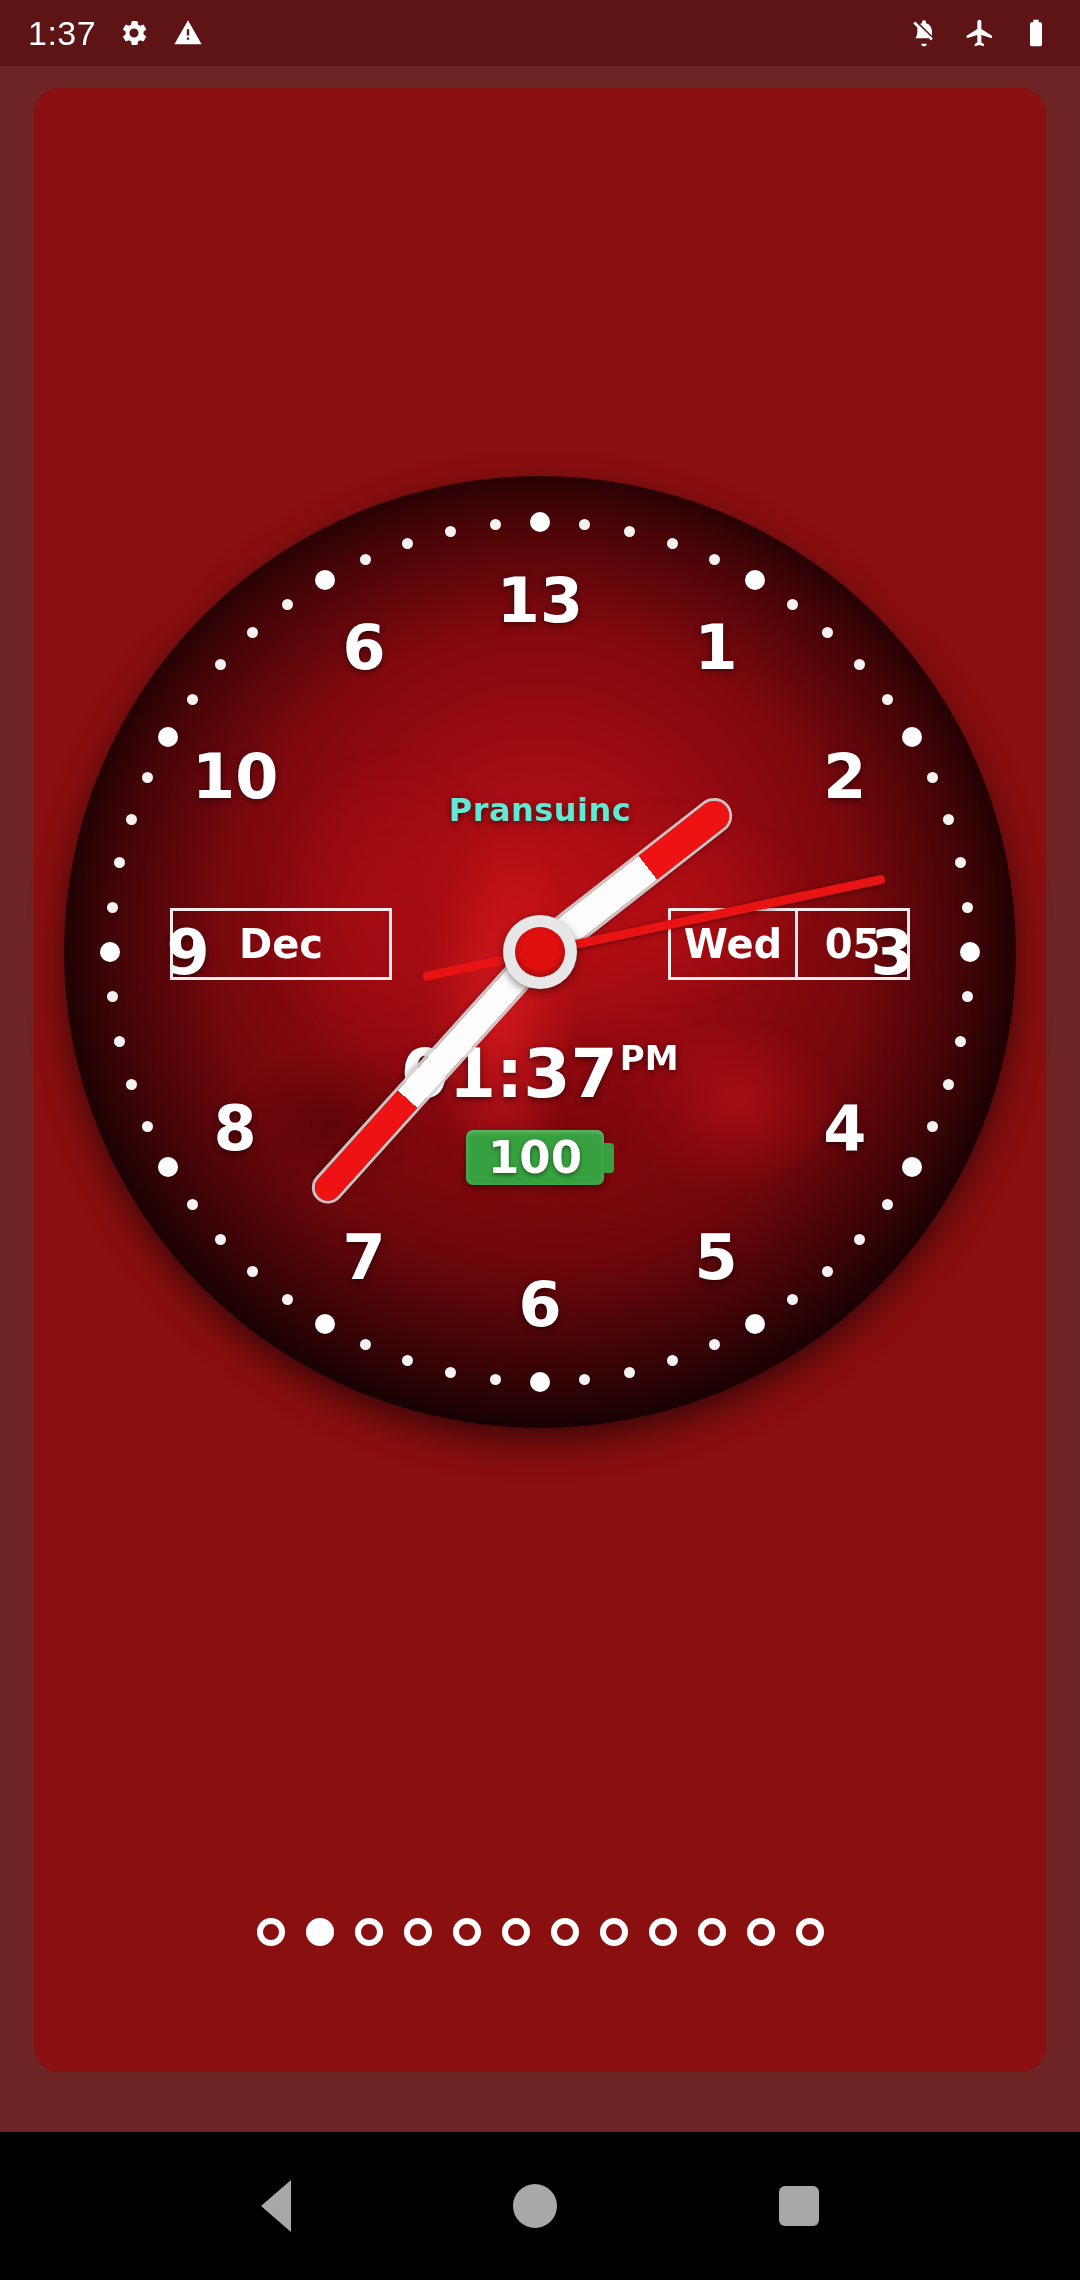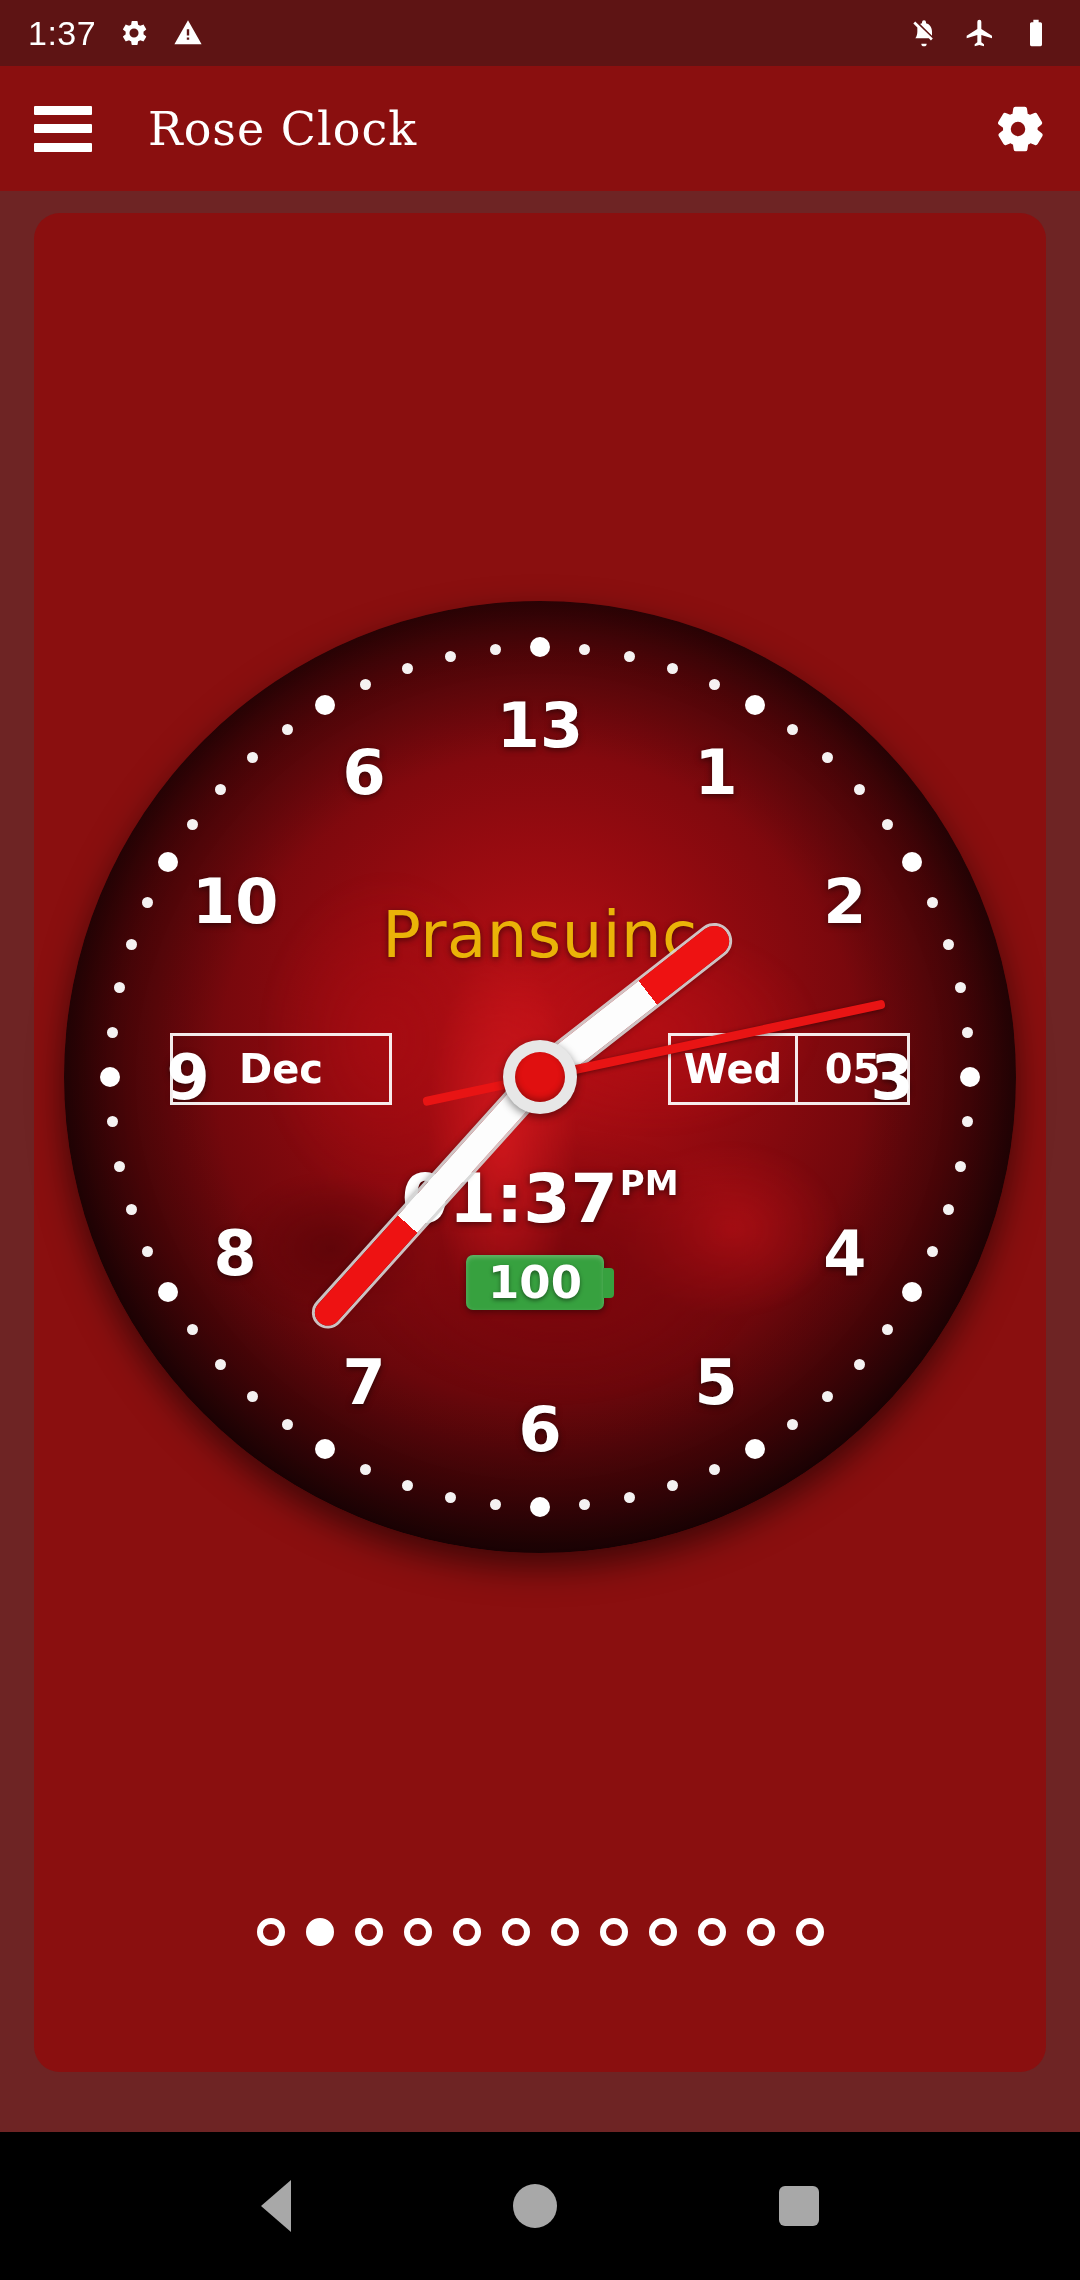--- a/index.html
+++ b/index.html
@@ -87,21 +87,21 @@
     color:#fff;font-size:62px;
     font-family:"DejaVu Sans", sans-serif;font-weight:700;
     transform:translate(-50%,-50%);
     text-shadow:0 2px 6px rgba(0,0,0,.5);
     white-space:nowrap;
   }
 
   .brand{
     position:absolute;left:50%;top:50%;transform:translate(-50%,-50%);
     margin-top:-142px;
-    color:#eab308;font-size:64px;font-weight:400;
+    color:#5eead4;font-size:32px;font-weight:700;
     font-family:"DejaVu Sans", sans-serif;
     text-shadow:0 2px 6px rgba(0,0,0,.55);
     white-space:nowrap;letter-spacing:.5px;
   }
 
   .datebar{
     position:absolute;left:50%;top:50%;transform:translate(-50%,-50%);
     margin-top:-8px;
     width:740px;height:72px;
     display:flex;align-items:stretch;justify-content:space-between;
@@ -240,34 +240,20 @@
       </svg>
       <svg class="sb-ico" width="32" height="32" viewBox="0 0 24 24" fill="#fff">
         <path d="M21 16v-2l-8-5V3.5a1.5 1.5 0 0 0-3 0V9l-8 5v2l8-2.5V19l-2 1.5V22l3.5-1 3.5 1v-1.5L13 19v-5.5L21 16z"></path>
       </svg>
       <svg class="sb-ico" width="32" height="32" viewBox="0 0 24 24" fill="#fff">
         <path d="M15.3 4H14V2h-4v2H8.7C8 4 7.5 4.6 7.5 5.3v15.4c0 .7.5 1.3 1.2 1.3h6.6c.7 0 1.2-.6 1.2-1.3V5.3c0-.7-.5-1.3-1.2-1.3z"></path>
       </svg>
     </div>
   </div>
 
-  <div class="toolbar">
-    <div class="hamburger">
-      <i></i>
-      <i></i>
-      <i></i>
-    </div>
-    <div class="app-title">Rose Clock</div>
-    <div class="gear-btn">
-      <svg width="56" height="56" viewBox="0 0 24 24" fill="none" stroke="#fff" stroke-width="1.9">
-        <path d="M19.4 13a7.8 7.8 0 0 0 0-2l2-1.6-2-3.4-2.4 1a7.6 7.6 0 0 0-1.7-1l-.4-2.6h-4l-.4 2.6c-.6.2-1.2.6-1.7 1l-2.4-1-2 3.4L6.6 11a7.8 7.8 0 0 0 0 2l-2 1.6 2 3.4 2.4-1c.5.4 1.1.8 1.7 1l.4 2.6h4l.4-2.6c.6-.2 1.2-.6 1.7-1l2.4 1 2-3.4-2-1.6z" fill="#fff" stroke="#fff" stroke-linejoin="round"></path>
-        <circle cx="12" cy="12" r="3.1" fill="#8a0f0f" stroke="none"></circle>
-      </svg>
-    </div>
-  </div>
 
   <div class="card-wrap">
     <div class="card">
 
       <div class="clock">
         <div class="dial">
           <div class="petals"></div>
           <div class="vignette"></div>
         </div>
 

